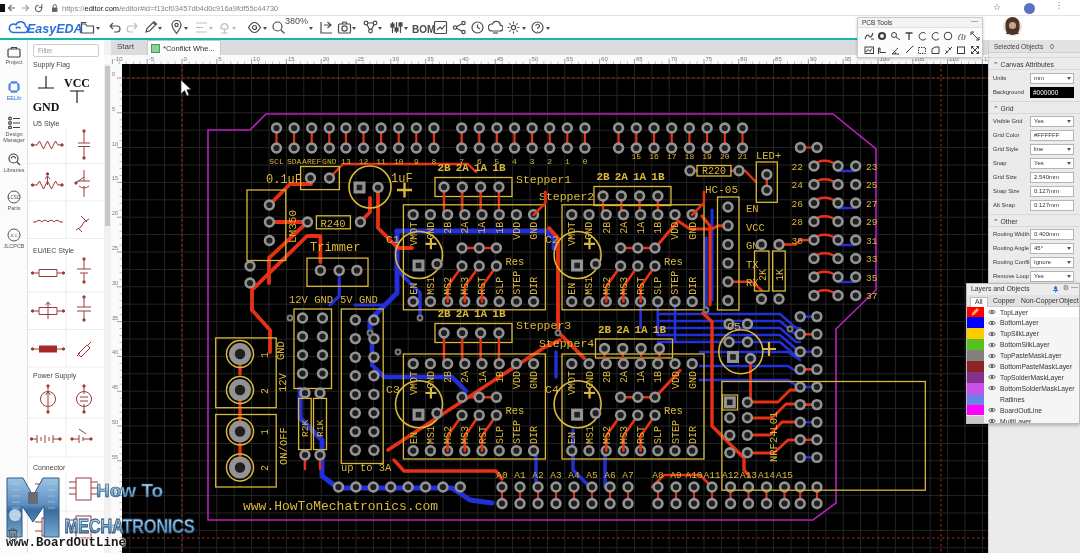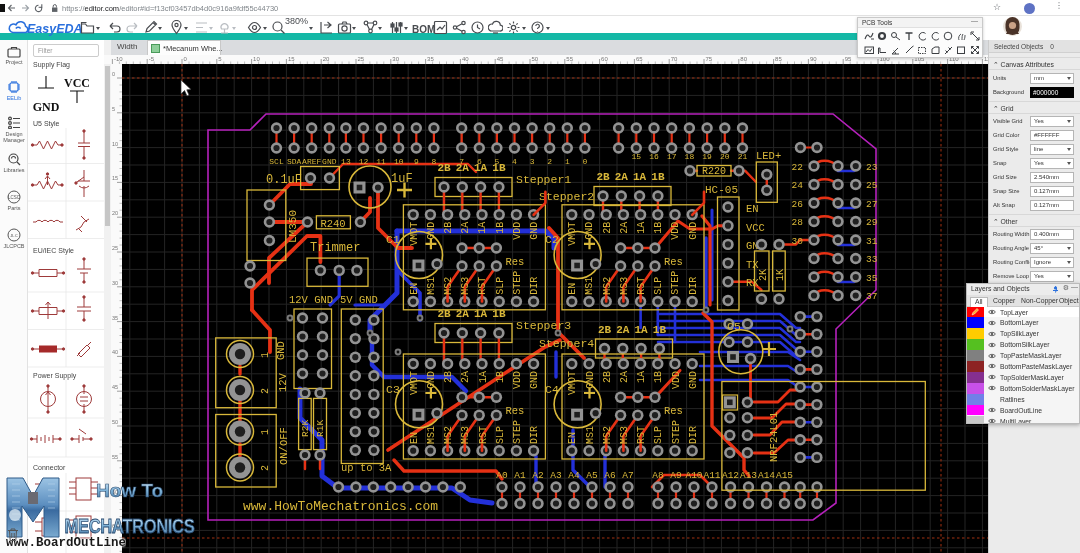--- a/index.html
+++ b/index.html
@@ -19,21 +19,21 @@
  </svg>
  <svg class="abs" style="left:51px;top:4px" width="8" height="9" viewBox="0 0 8 9">
   <rect x="1" y="3.5" width="5.4" height="4.4" fill="#5f6368"></rect>
       <path d="M2.2 3.5 V2.2 a1.6 1.6 0 0 1 3.2 0 V3.5" stroke="#5f6368" fill="none"></path>
  </svg>
  <div class="abs" style="left:62px;top:4px;font-size:7.5px;color:#80868b">https://<span style="color:#202124">editor.com</span>/editor#id=f13cf03457db4d0c916a9fdf55c44730</div>
  <div class="abs" style="left:993px;top:2px;font-size:9px;color:#5f6368">☆</div>
  <div class="abs" style="left:1024px;top:2.5px;width:11px;height:11px;border-radius:50%;background:#5e72c4"></div>
  <div class="abs" style="left:1055px;top:1px;font-size:8px;color:#5f6368">⋮</div>
 </div>
-<div class="abs" style="left:0;top:16px;width:983px;height:24px;background:#fff;border-bottom:7px solid #14b8a6">
+<div class="abs" style="left:0;top:16px;width:983px;height:24px;background:#fff;border-bottom:2px solid #14b8a6">
     <svg class="abs" style="left:3px;top:3px" width="80" height="18" viewBox="0 0 80 18">
 <path d="M10 13.5 a4.2 4.2 0 1 1 2.9-7.6 a5 5 0 0 1 9.6 1.3 a3.4 3.4 0 0 1 0.3 6.3 Z M12.8 9.4 a3.3 3.3 0 0 1 4.8 0" stroke="#2a70dd" fill="none" stroke-width="1.5"></path>
 <text x="24" y="13.5" font-size="12.5" font-style="italic" font-weight="bold" fill="#2a70dd" font-family="Liberation Sans">EasyEDA</text>
 </svg>
     <svg class="abs" style="left:80px;top:4px" width="15" height="15" viewBox="0 0 15 15" stroke="#494c50" fill="none" stroke-width="1.2">
       <path d="M1.5 4 h4 l1.5 2 h6.5 v7 h-12 z M1.5 4 v-1.5 h5"></path>
     </svg>
     <div class="abs" style="left:96px;top:10.5px;width:0;height:0;border-left:2.8px solid transparent;border-right:2.8px solid transparent;border-top:3.5px solid #494c50"></div>
     <svg class="abs" style="left:107px;top:4px" width="15" height="15" viewBox="0 0 15 15" stroke="#494c50" fill="none" stroke-width="1.2">
       <path d="M3 6 h7 a3 3 0 0 1 0 6 h-3 M3 6 l3-3 M3 6 l3 3"></path>
@@ -234,24 +234,24 @@
 <g stroke="#e8e8e8" stroke-width="0.8">
  <path d="M0 93.5 H76 M0 131 H76 M0 168.5 H76 M38 58 V168.5 M0 222 H76 M0 259.5 H76 M0 297 H76 M38 186 V297 M0 348 H76 M0 387 H76 M38 310 V387 M38 403 V483 M0 441 H76"></path>
 </g>
 </svg>
   </div>
 <div class="abs" style="left:104px;top:40px;width:7px;height:513px;background:#f1f1f1">
  <div class="abs" style="left:1px;top:26px;width:5px;height:160px;background:#c6c6c6"></div>
 </div>
 
 <div class="abs" style="left:111px;top:40px;width:879px;height:15px;background:#dadcdf">
- <div class="abs" style="left:6px;top:2px;font-size:8px;color:#444">Width</div>
+ <div class="abs" style="left:6px;top:2px;font-size:8px;color:#444">Start</div>
  <div class="abs" style="left:36px;top:0;width:74px;height:15px;background:#fdfdfd;border:1px solid #c8c8c8;border-bottom:none">
   <div class="abs" style="left:3px;top:2.5px;width:9px;height:9px;background:#8ecf9a;border:1px solid #4a9a5a"></div>
-  <div class="abs" style="left:15px;top:3px;font-size:7.5px;color:#333;white-space:nowrap">*Mecanum Whe...</div>
+  <div class="abs" style="left:15px;top:3px;font-size:7.5px;color:#333;white-space:nowrap">*Conflict Whe...</div>
  </div>
 </div>
 <svg class="abs" style="left:104px;top:55px" width="886" height="9" viewBox="0 0 886 9">
     <rect width="886" height="9" fill="#fafafa"></rect>
     <path d="M8.4 4 V9" stroke="#888" stroke-width="0.8"></path>
     <text x="9.9" y="6" font-size="6" fill="#777" font-family="Liberation Sans">-10</text>
     <path d="M15.4 6.5 V9" stroke="#999" stroke-width="0.6"></path>
     <path d="M22.3 6.5 V9" stroke="#999" stroke-width="0.6"></path>
     <path d="M29.3 6.5 V9" stroke="#999" stroke-width="0.6"></path>
     <path d="M36.2 6.5 V9" stroke="#999" stroke-width="0.6"></path>

